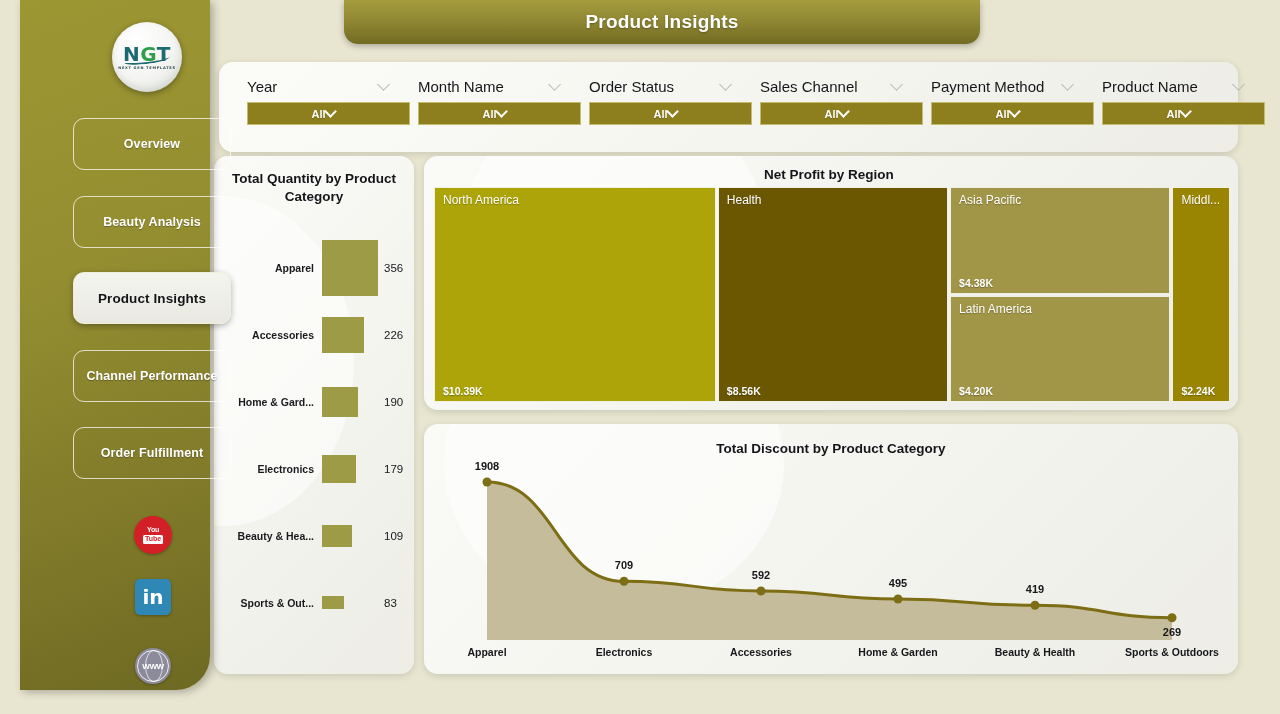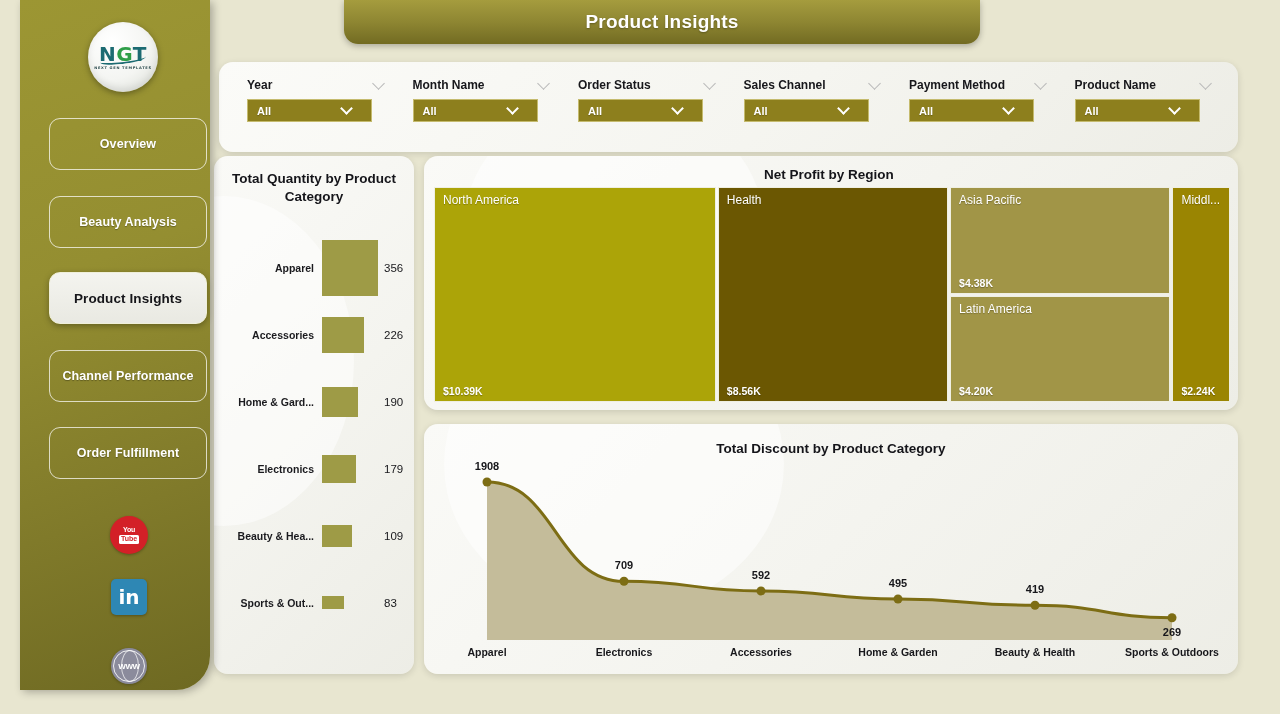--- a/index.html
+++ b/index.html
@@ -14,20 +14,21 @@
   }
 
   
   #sidebar {
     position: absolute;
     left: 20px; top: 0; width: 190px; height: 690px;
     background: linear-gradient(160deg,#9C9633 0%,#948E31 38%,#807A2A 72%,#6E6922 100%);
     border-radius: 0 0 34px 0;
     box-shadow: 3px 2px 9px rgba(0,0,0,.28);
     z-index: 5;
+    padding-left: 24px;
   }
   #sidebar-inner { position: relative; width: 100%; height: 100%; }
 
   #logo {
     position: absolute; left: 68px; top: 22px;
     width: 70px; height: 70px; border-radius: 50%;
     background: radial-gradient(circle at 34% 28%, #ffffff 0%, #f4f5f2 55%, #d8dbd4 100%);
     box-shadow: 0 2px 6px rgba(0,0,0,.35), inset 0 -3px 7px rgba(0,0,0,.09);
     display: flex; flex-direction: column; align-items: center; justify-content: center;
   }
@@ -139,31 +140,31 @@
     border-radius: 14px;
     box-shadow: 0 2px 7px rgba(0,0,0,.13);
     display: flex; align-items: flex-start;
     padding: 16px 12px 0 14px;
   }
   .slicer { width: 167px; margin-right: 4px; }
   .slicer-header {
     display: flex; align-items: center; justify-content: space-between;
     padding: 0 6px 0 14px; margin-bottom: 7px;
   }
-  .slicer-label { font-size: 12px; font-weight: bold; color: #17171b; }
+  .slicer-label { font-size: 15px; font-weight: normal; color: #17171b; }
   .chev-sm {
     width: 9px; height: 9px; border-right: 1.6px solid #b8b8b8;
     border-bottom: 1.6px solid #b8b8b8; transform: rotate(45deg);
     margin-bottom: 4px; margin-right: 6px;
   }
   .slicer-box {
-    margin-left: 14px; width: 125px; height: 23px;
+    margin-left: 14px; width: 163px; height: 23px;
     background: #8D7F1D;
     border: 1px solid #C5BB6E;
-    display: flex; align-items: center; justify-content: space-between;
+    display: flex; align-items: center; justify-content: center;
     padding: 0 20px 0 9px;
     cursor: pointer;
   }
   .slicer-value {
     color: #ffffff; font-size: 11px; font-weight: bold;
     text-shadow: 0 1px 1px rgba(0,0,0,.25);
   }
   .chev-wh {
     width: 9px; height: 9px; border-right: 2px solid #fff;
     border-bottom: 2px solid #fff; transform: rotate(45deg);

